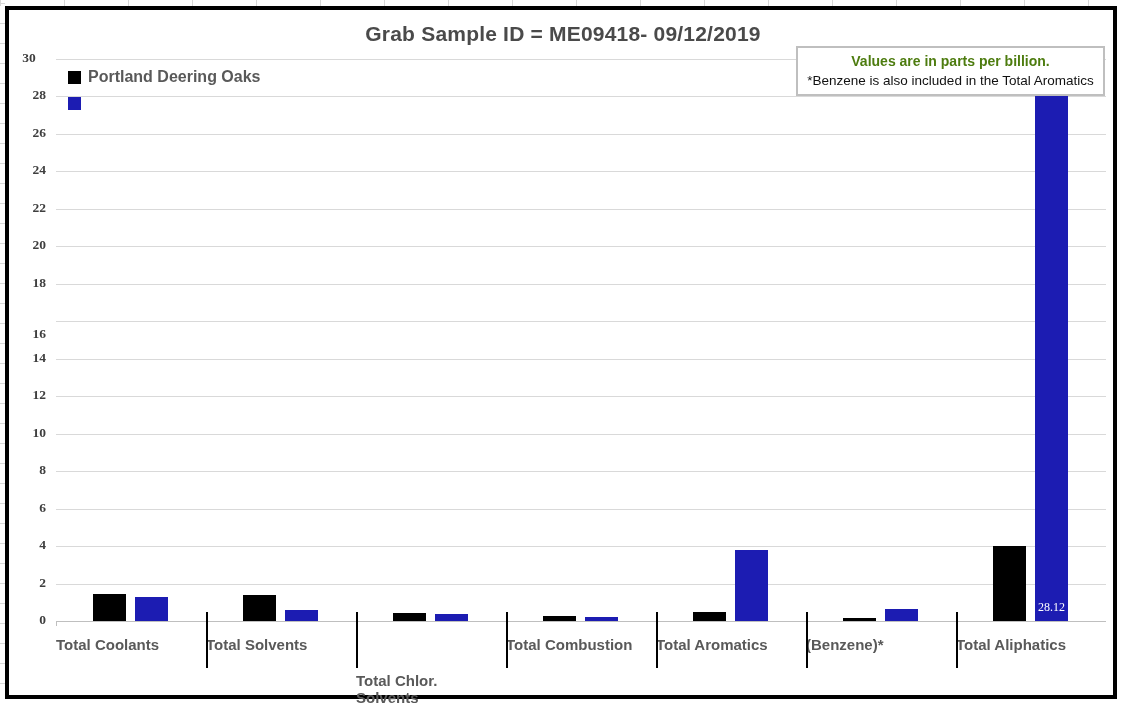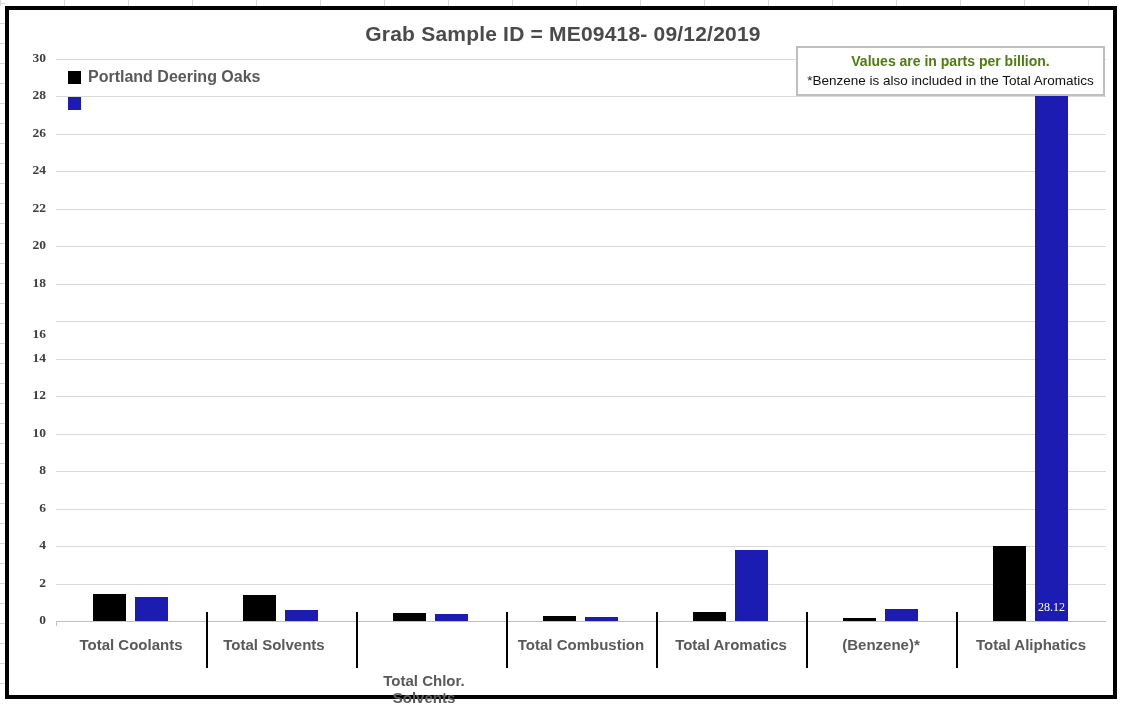--- a/index.html
+++ b/index.html
@@ -35,21 +35,21 @@
     position:absolute;width:34px;text-align:right;
     font-family:"Liberation Serif",serif;font-size:13.5px;font-weight:600;color:#3f3f3f;
   }
   .bar{position:absolute;z-index:3;}
   .bar-value-label{
     position:absolute;z-index:4;text-align:center;color:#ffffff;
     font-family:"Liberation Serif",serif;font-size:12px;
   }
   .category-divider{position:absolute;width:2px;background:#000000;z-index:2;}
   .category-label{
-    position:absolute;text-align:center;font-size:15px;font-weight:bold;color:#595959;
+    position:absolute;text-align:left;font-size:15px;font-weight:bold;color:#595959;
   }
   .legend{position:absolute;left:68px;top:64px;z-index:5;}
   .legend-entry{display:flex;align-items:flex-start;cursor:default;}
   .legend-swatch{width:13px;height:13px;margin-top:7px;margin-right:7px;flex:0 0 13px;}
   .legend-text{font-size:16px;font-weight:bold;color:#595959;line-height:26px;max-width:390px;}
 </style>
 </head>
 <body>
 
 <div id="app">
@@ -145,21 +145,21 @@
       <div class="y-label" style="left: 12px; top: 237px;">20</div>
       <div class="gridline" style="left: 56px; width: 1050px; top: 209px;"></div>
       <div class="y-label" style="left: 12px; top: 200px;">22</div>
       <div class="gridline" style="left: 56px; width: 1050px; top: 171px;"></div>
       <div class="y-label" style="left: 12px; top: 162px;">24</div>
       <div class="gridline" style="left: 56px; width: 1050px; top: 134px;"></div>
       <div class="y-label" style="left: 12px; top: 125px;">26</div>
       <div class="gridline" style="left: 56px; width: 1050px; top: 96px;"></div>
       <div class="y-label" style="left: 12px; top: 87px;">28</div>
       <div class="gridline" style="left: 56px; width: 1050px; top: 59px;"></div>
-      <div class="y-label" style="left: 12px; top: 50px;">30</div>
+      <div class="y-label" style="left: 12px; top: 50px; text-align: center;">30</div>
       <div class="axis-tick-start" style="left: 56px; top: 621px;"></div>
       <div class="category-divider" style="left: 206px; top: 612px; height: 56px;"></div>
       <div class="category-divider" style="left: 356px; top: 612px; height: 56px;"></div>
       <div class="category-divider" style="left: 506px; top: 612px; height: 56px;"></div>
       <div class="category-divider" style="left: 656px; top: 612px; height: 56px;"></div>
       <div class="category-divider" style="left: 806px; top: 612px; height: 56px;"></div>
       <div class="category-divider" style="left: 956px; top: 612px; height: 56px;"></div>
       <div class="bar" title="Total Coolants: 1.45" style="left: 93px; width: 33px; top: 594px; height: 27px; background: rgb(0, 0, 0);"></div>
       <div class="bar" title="Total Solvents: 1.4" style="left: 243px; width: 33px; top: 595px; height: 26px; background: rgb(0, 0, 0);"></div>
       <div class="bar" title="Total Chlor. Solvents: 0.45" style="left: 393px; width: 33px; top: 613px; height: 8px; background: rgb(0, 0, 0);"></div>

